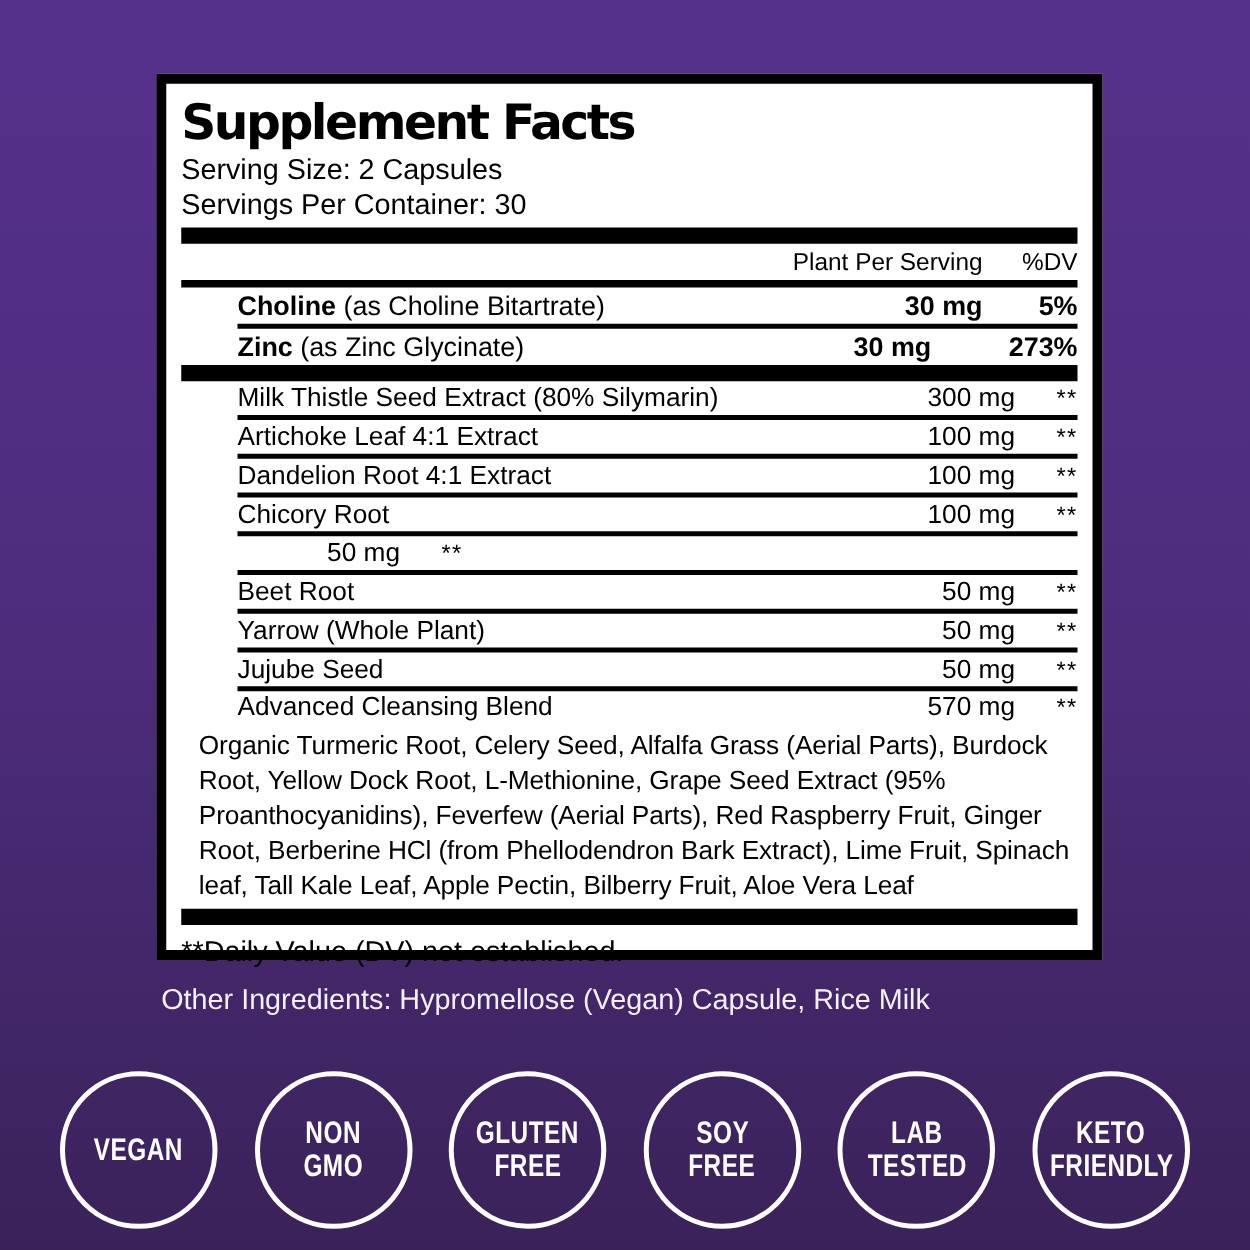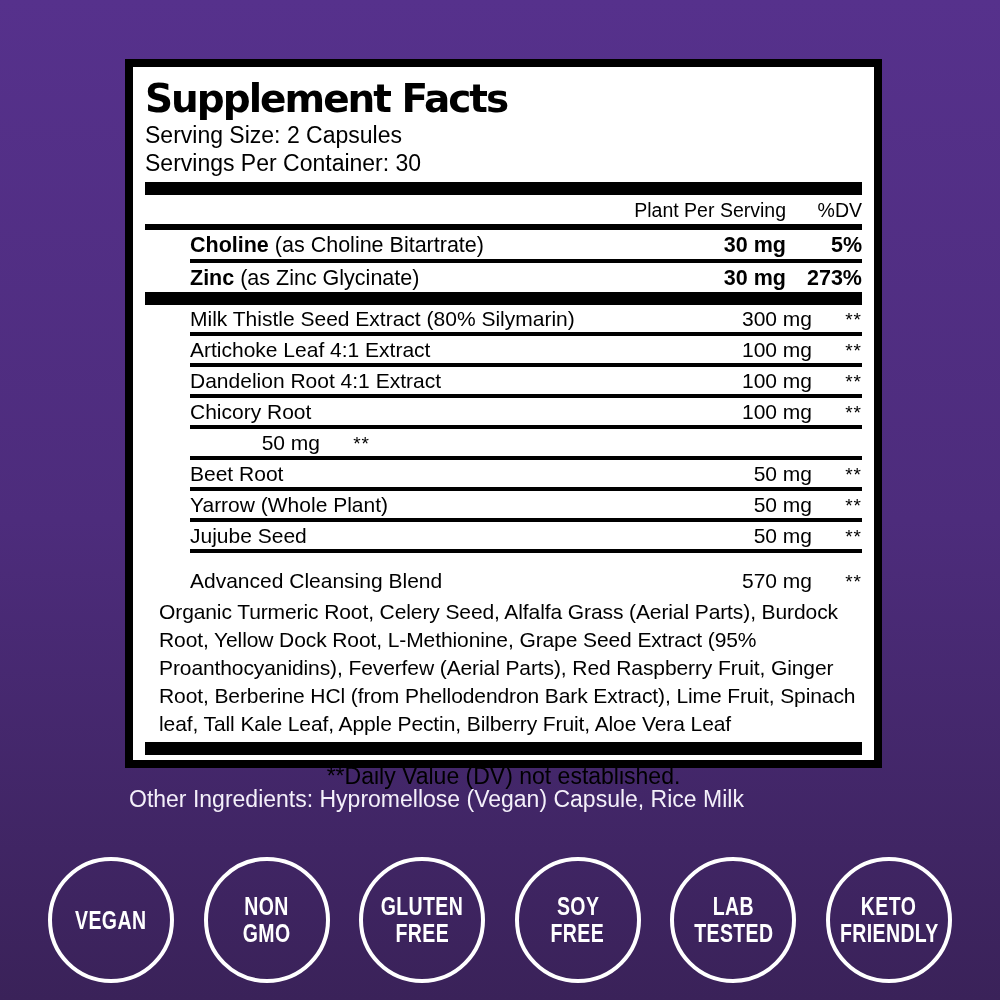--- a/index.html
+++ b/index.html
@@ -31,30 +31,30 @@
   .hdr .h-amt{text-align:right;}
   .hdr .h-dv{width:76px;text-align:right;}
   .row{display:flex;align-items:baseline;font-size:21px;line-height:23px;
        padding:2px 0 1px;border-bottom:4px solid var(--ink);margin-left:45px;}
   .row .rname{flex:1;white-space:nowrap;}
   .row .amt{width:130px;text-align:right;flex-shrink:0;}
   .row .dv{text-align:right;flex-shrink:0;}
   .row.nutrient{font-size:21.5px;line-height:24px;padding:3px 0 2px;}
   .row.nutrient .dv{width:76px;}
   .row.nutrient .amt,.row.nutrient .dv{font-weight:bold;}
-  .row.nutrient:last-of-type{border-bottom:none;}
+  .row.nutrient:last-of-type{border-bottom:none;gap:41px;}
   .row.herbal .dv,.row.blend .dv{width:50px;}
-  .row.blend{border-bottom:none;padding-top:16px;}
+  .row.blend{border-bottom:none;padding-top:1px;}
   .bold{font-weight:bold;}
   .dv-star{font-size:19px;letter-spacing:1px;}
   .blend-desc{
     font-size:21px;line-height:28px;letter-spacing:-0.1px;
     padding:4px 2px 4px 14px;
   }
-  .footnote{font-size:23px;line-height:26px;padding:8px 0;text-align:center;}
+  .footnote{font-size:23px;line-height:26px;padding:8px 0;}
   .other-ing{
     position:absolute;left:129px;top:786px;color:var(--light);
     font-size:23px;line-height:26px;
   }
   .badges{
     position:absolute;left:48px;right:48px;top:857px;
     display:flex;justify-content:space-between;
   }
   .badge{
     width:126px;height:126px;border:4px solid #fff;border-radius:50%;

